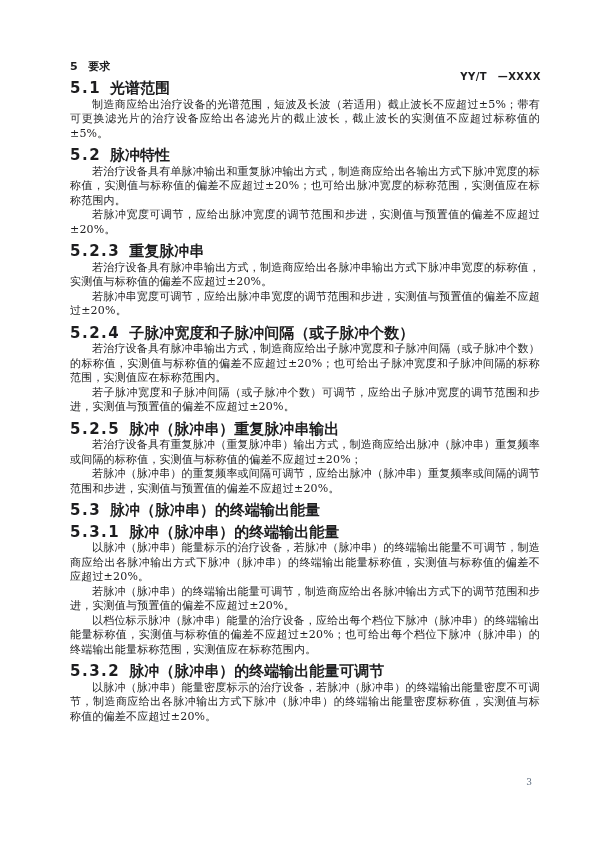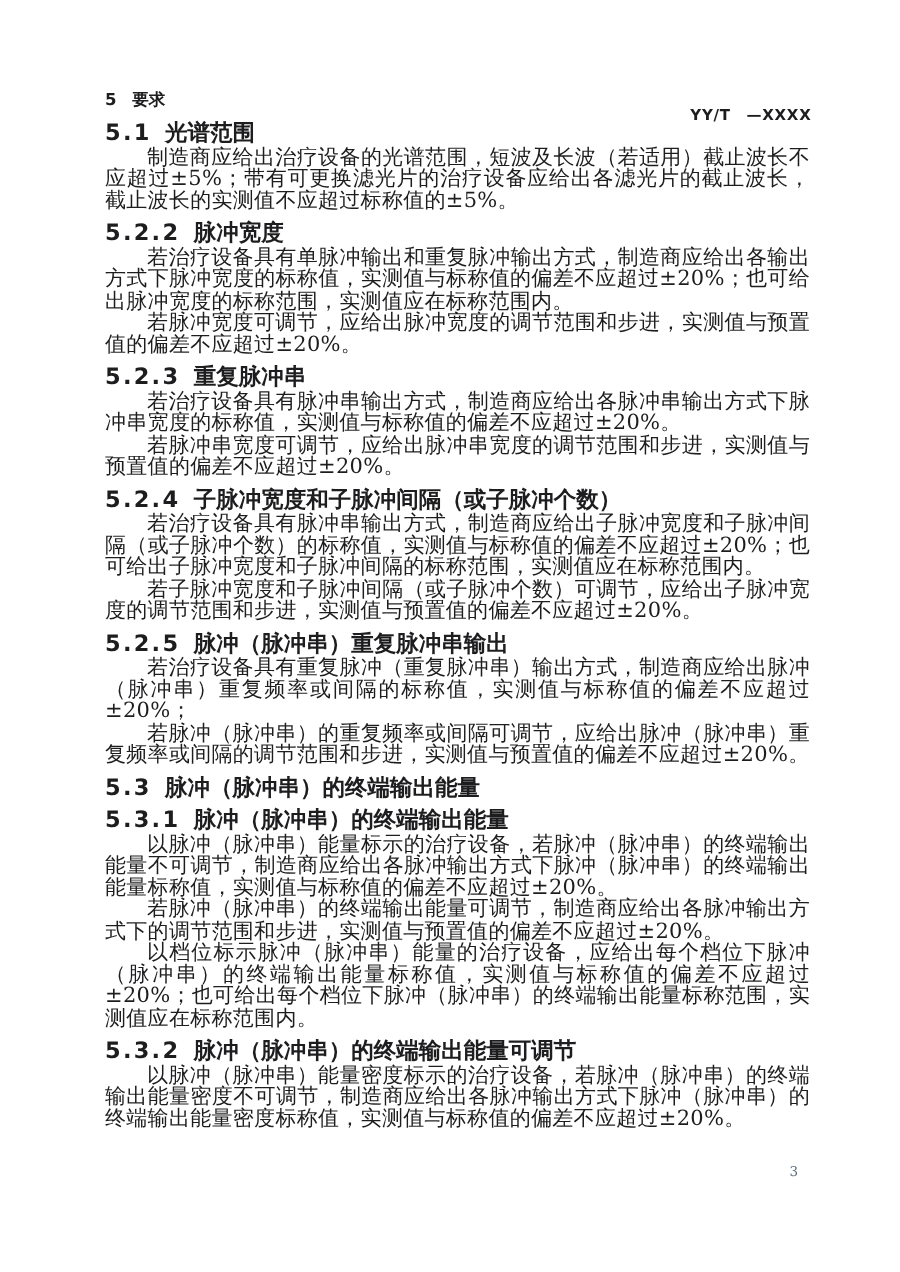--- a/index.html
+++ b/index.html
@@ -39,21 +39,21 @@
     font-weight:bold;
     font-size:15px;
     line-height:14.5px;
     margin:7px 0 2px 0;
   }
   .sec-num, .clause-num {
     letter-spacing:1.5px;
     margin-right:9px;
   }
   p.body {
-    font-size:14px;
+    font-size:11px;
     line-height:14.5px;
     margin:0;
     text-align:justify;
     text-justify:inter-ideograph;
     text-indent:2em;
     letter-spacing:0.2px;
   }
   .page-number {
     position:absolute;
     top:777px; right:68px;
@@ -75,26 +75,28 @@
       <span class="clause-num">5</span><span>要求</span>
     </h2>
 
     <section>
       <h3 class="sec">
         <span class="sec-num">5.1</span><span>光谱范围</span>
       </h3>
       <p class="body">制造商应给出治疗设备的光谱范围，短波及长波（若适用）截止波长不应超过±5%；带有可更换滤光片的治疗设备应给出各滤光片的截止波长，截止波长的实测值不应超过标称值的±5%。</p>
     </section>
 
+    <section>
+      <h3 class="sec">
+        <span class="sec-num">5.2</span><span>脉冲特性</span>
+      </h3>
+    </section>
 
 
     <section>
-      <h3 class="sec">
-        <span class="sec-num">5.2.2</span><span>脉冲宽度</span>
-      </h3>
       <p class="body">若治疗设备具有单脉冲输出和重复脉冲输出方式，制造商应给出各输出方式下脉冲宽度的标称值，实测值与标称值的偏差不应超过±20%；也可给出脉冲宽度的标称范围，实测值应在标称范围内。</p>
       <p class="body">若脉冲宽度可调节，应给出脉冲宽度的调节范围和步进，实测值与预置值的偏差不应超过±20%。</p>
     </section>
 
     <section>
       <h3 class="sec">
         <span class="sec-num">5.2.3</span><span>重复脉冲串</span>
       </h3>
       <p class="body">若治疗设备具有脉冲串输出方式，制造商应给出各脉冲串输出方式下脉冲串宽度的标称值，实测值与标称值的偏差不应超过±20%。</p>
       <p class="body">若脉冲串宽度可调节，应给出脉冲串宽度的调节范围和步进，实测值与预置值的偏差不应超过±20%。</p>

